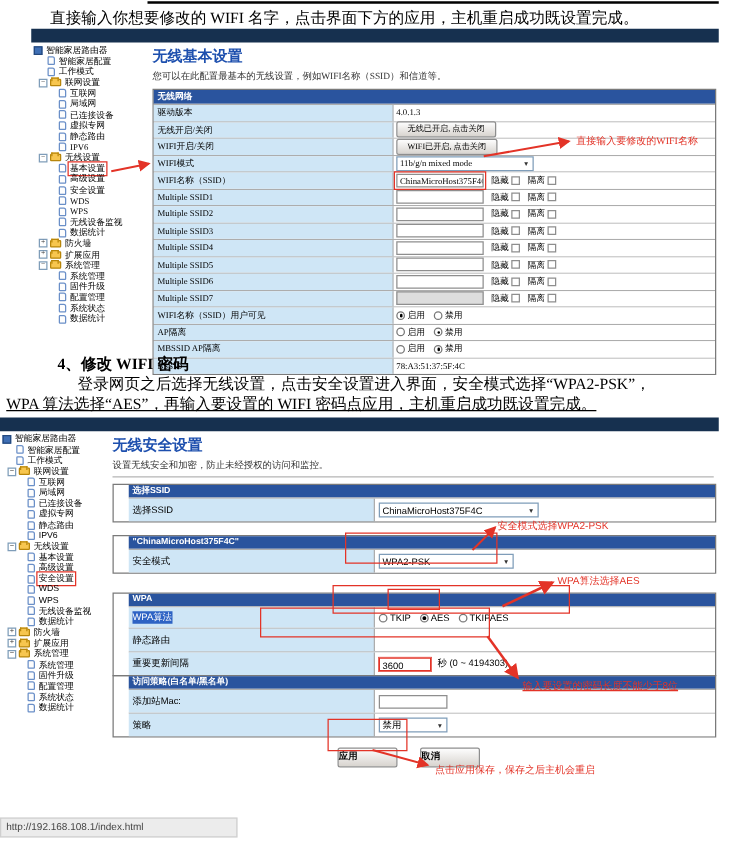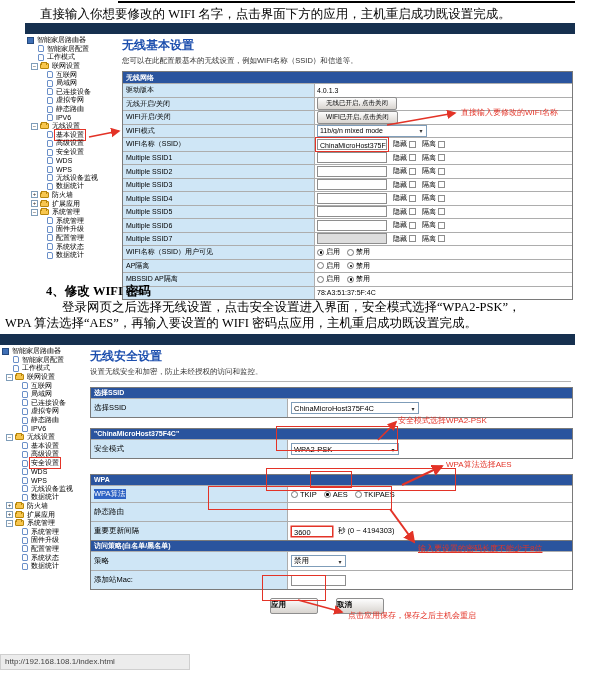--- a/index.html
+++ b/index.html
@@ -5,21 +5,21 @@
   html,body{margin:0;padding:0;}
   body{width:600px;height:673px;position:relative;background:#fff;
        font-family:"Liberation Sans",sans-serif;overflow:hidden;}
   .abs{position:absolute;}
   
   .doc-text{font-family:"Liberation Serif",serif;color:#000;font-size:12.5px;white-space:nowrap;}
   .doc-bold{font-weight:bold;}
   #top-rule{left:118px;top:1px;width:457px;height:2px;background:#000;}
   
   .shot{background:#fff;}
-  #shot1{left:25px;top:23px;width:550px;height:253px;}
+  #shot1{left:25px;top:23px;width:550px;height:253px;font-family:Liberation Serif, serif;}
   #shot2{left:0px;top:334px;width:575px;height:302px;}
   .banner{height:11px;width:100%;
     background:linear-gradient(90deg,#05070d 0%,#0e1f38 16%,#27476f 34%,#0d2덕140 46%,#123050 52%,#486d94 66%,#8ea7bd 78%,#c2cfd9 86%,#6f8aa5 100%);
     background-color:#16304f;}
   .shot-body{display:flex;width:100%;}
   #shot1 .shot-body{height:242px;}
   #shot2 .shot-body{height:291px;}
   
   .tree{font-size:7px;color:#000;padding-top:2px;box-sizing:border-box;flex:0 0 auto;}
   #shot1 .tree{width:93px;}
@@ -44,21 +44,21 @@
   .hr2{border:none;border-top:1px solid #b5b5b5;margin:4px 0 0 2px;width:481px;}
   
   #t1{margin:5px 0 0 2px;width:451px;border:1px solid #7a7a7a;box-sizing:border-box;}
   .thead{height:11px;line-height:11px;background:#2a549e;color:#fff;font-size:7px;font-weight:bold;padding-left:3px;}
   .t1row{display:flex;height:12.5px;border-top:1px solid #adadad;font-size:7px;}
   .t1label{flex:0 0 188px;background:#cfe6f6;border-right:1px solid #adadad;
        padding-left:3px;display:flex;align-items:center;white-space:nowrap;}
   .t1value{flex:1 1 auto;background:#fff;display:flex;align-items:center;padding-left:2px;white-space:nowrap;}
   
   #t2secs{margin-left:2px;width:483px;}
-  .t2sec{border:1px solid #7a7a7a;box-sizing:border-box;}
+  .t2sec{border:1px solid #7a7a7a;box-sizing:border-box;padding-left:12px;}
   .t2sec.s0{margin-top:5px;}
   .t2sec.s1{margin-top:10px;}
   .t2sec.s2{margin-top:15px;}
   .t2sec.s3{margin-top:-1px;}
   .t2head{height:10px;line-height:10px;background:#2a549e;color:#fff;font-size:7px;font-weight:bold;padding-left:3px;}
   .t2row{display:flex;height:18px;border-top:1px solid #adadad;font-size:7.5px;}
   .t2row.r-radio3{height:16px;}
   .t2label{flex:0 0 193px;background:#cfe6f6;border-right:1px solid #adadad;
        padding-left:3px;display:flex;align-items:center;white-space:nowrap;}
   .t2label.lblhl .lbltx{background:#2e63c4;color:#fff;}
@@ -370,21 +370,21 @@
         <path d="M0,0 L6,3 L0,6 z" fill="#e33327"></path>
       </marker>
     </defs>
     <line x1="64" y1="114" x2="94" y2="108" stroke="#e33327" stroke-width="1.6" marker-end="url(#ah1)"></line>
     <line x1="362" y1="102" x2="430" y2="90" stroke="#e33327" stroke-width="1.6" marker-end="url(#ah1)"></line>
   </svg>
 </div>
 
 <div class="abs doc-text doc-bold" style="left:46px;top:283px;">4、修改 WIFI 密码</div>
 <div class="abs doc-text" style="left:62px;top:299px;">登录网页之后选择无线设置，点击安全设置进入界面，安全模式选择“WPA2-PSK”，</div>
-<div class="abs doc-text" style="left:5px;top:315px;">WPA 算法选择“AES”，再输入要设置的 WIFI 密码点应用，主机重启成功既设置完成。</div>
+<div class="abs doc-text" style="left:5px;top:315px;text-decoration:underline;">WPA 算法选择“AES”，再输入要设置的 WIFI 密码点应用，主机重启成功既设置完成。</div>
 
 <div id="shot2" class="abs shot">
   <div class="banner"></div>
   <div class="shot-body">
     <div class="tree">
         <div class="ti lvl-0" style="padding-left: 2px;">
           <span class="i-root"></span>
           <span class="tlabel">智能家居路由器</span>
         </div>
         <div class="ti lvl-1" style="padding-left: 13px;">
@@ -551,37 +551,37 @@
                 <span class="lbltx">重要更新间隔</span>
               </div>
               <div class="t2value">
                 <span class="inp redline" style="width: 42px;">3600</span>
                 <span style="margin-left: 5px;">秒 (0 ~ 4194303)</span>
               </div>
             </div>
           </div>
           <div class="t2sec s3">
             <div class="t2head">访问策略(白名单/黑名单)</div>
+            <div class="t2row r-input">
+              <div class="t2label">
+                <span class="lbltx">添加站Mac:</span>
+              </div>
+              <div class="t2value">
+                <span class="inp" style="width: 55px;"></span>
+              </div>
+            </div>
             <div class="t2row r-select">
               <div class="t2label">
                 <span class="lbltx">策略</span>
               </div>
               <div class="t2value">
                 <span class="sel" style="width: 55px;">
                   <span class="seltext">禁用</span>
                   <span class="dd">▾</span>
                 </span>
-              </div>
-            </div>
-            <div class="t2row r-input">
-              <div class="t2label">
-                <span class="lbltx">添加站Mac:</span>
-              </div>
-              <div class="t2value">
-                <span class="inp" style="width: 55px;"></span>
               </div>
             </div>
           </div>
         </div>
       <div class="btnrow">
         <div class="btn2">应用</div>
         <div class="btn2">取消</div>
       </div>
     </div>
   </div>

